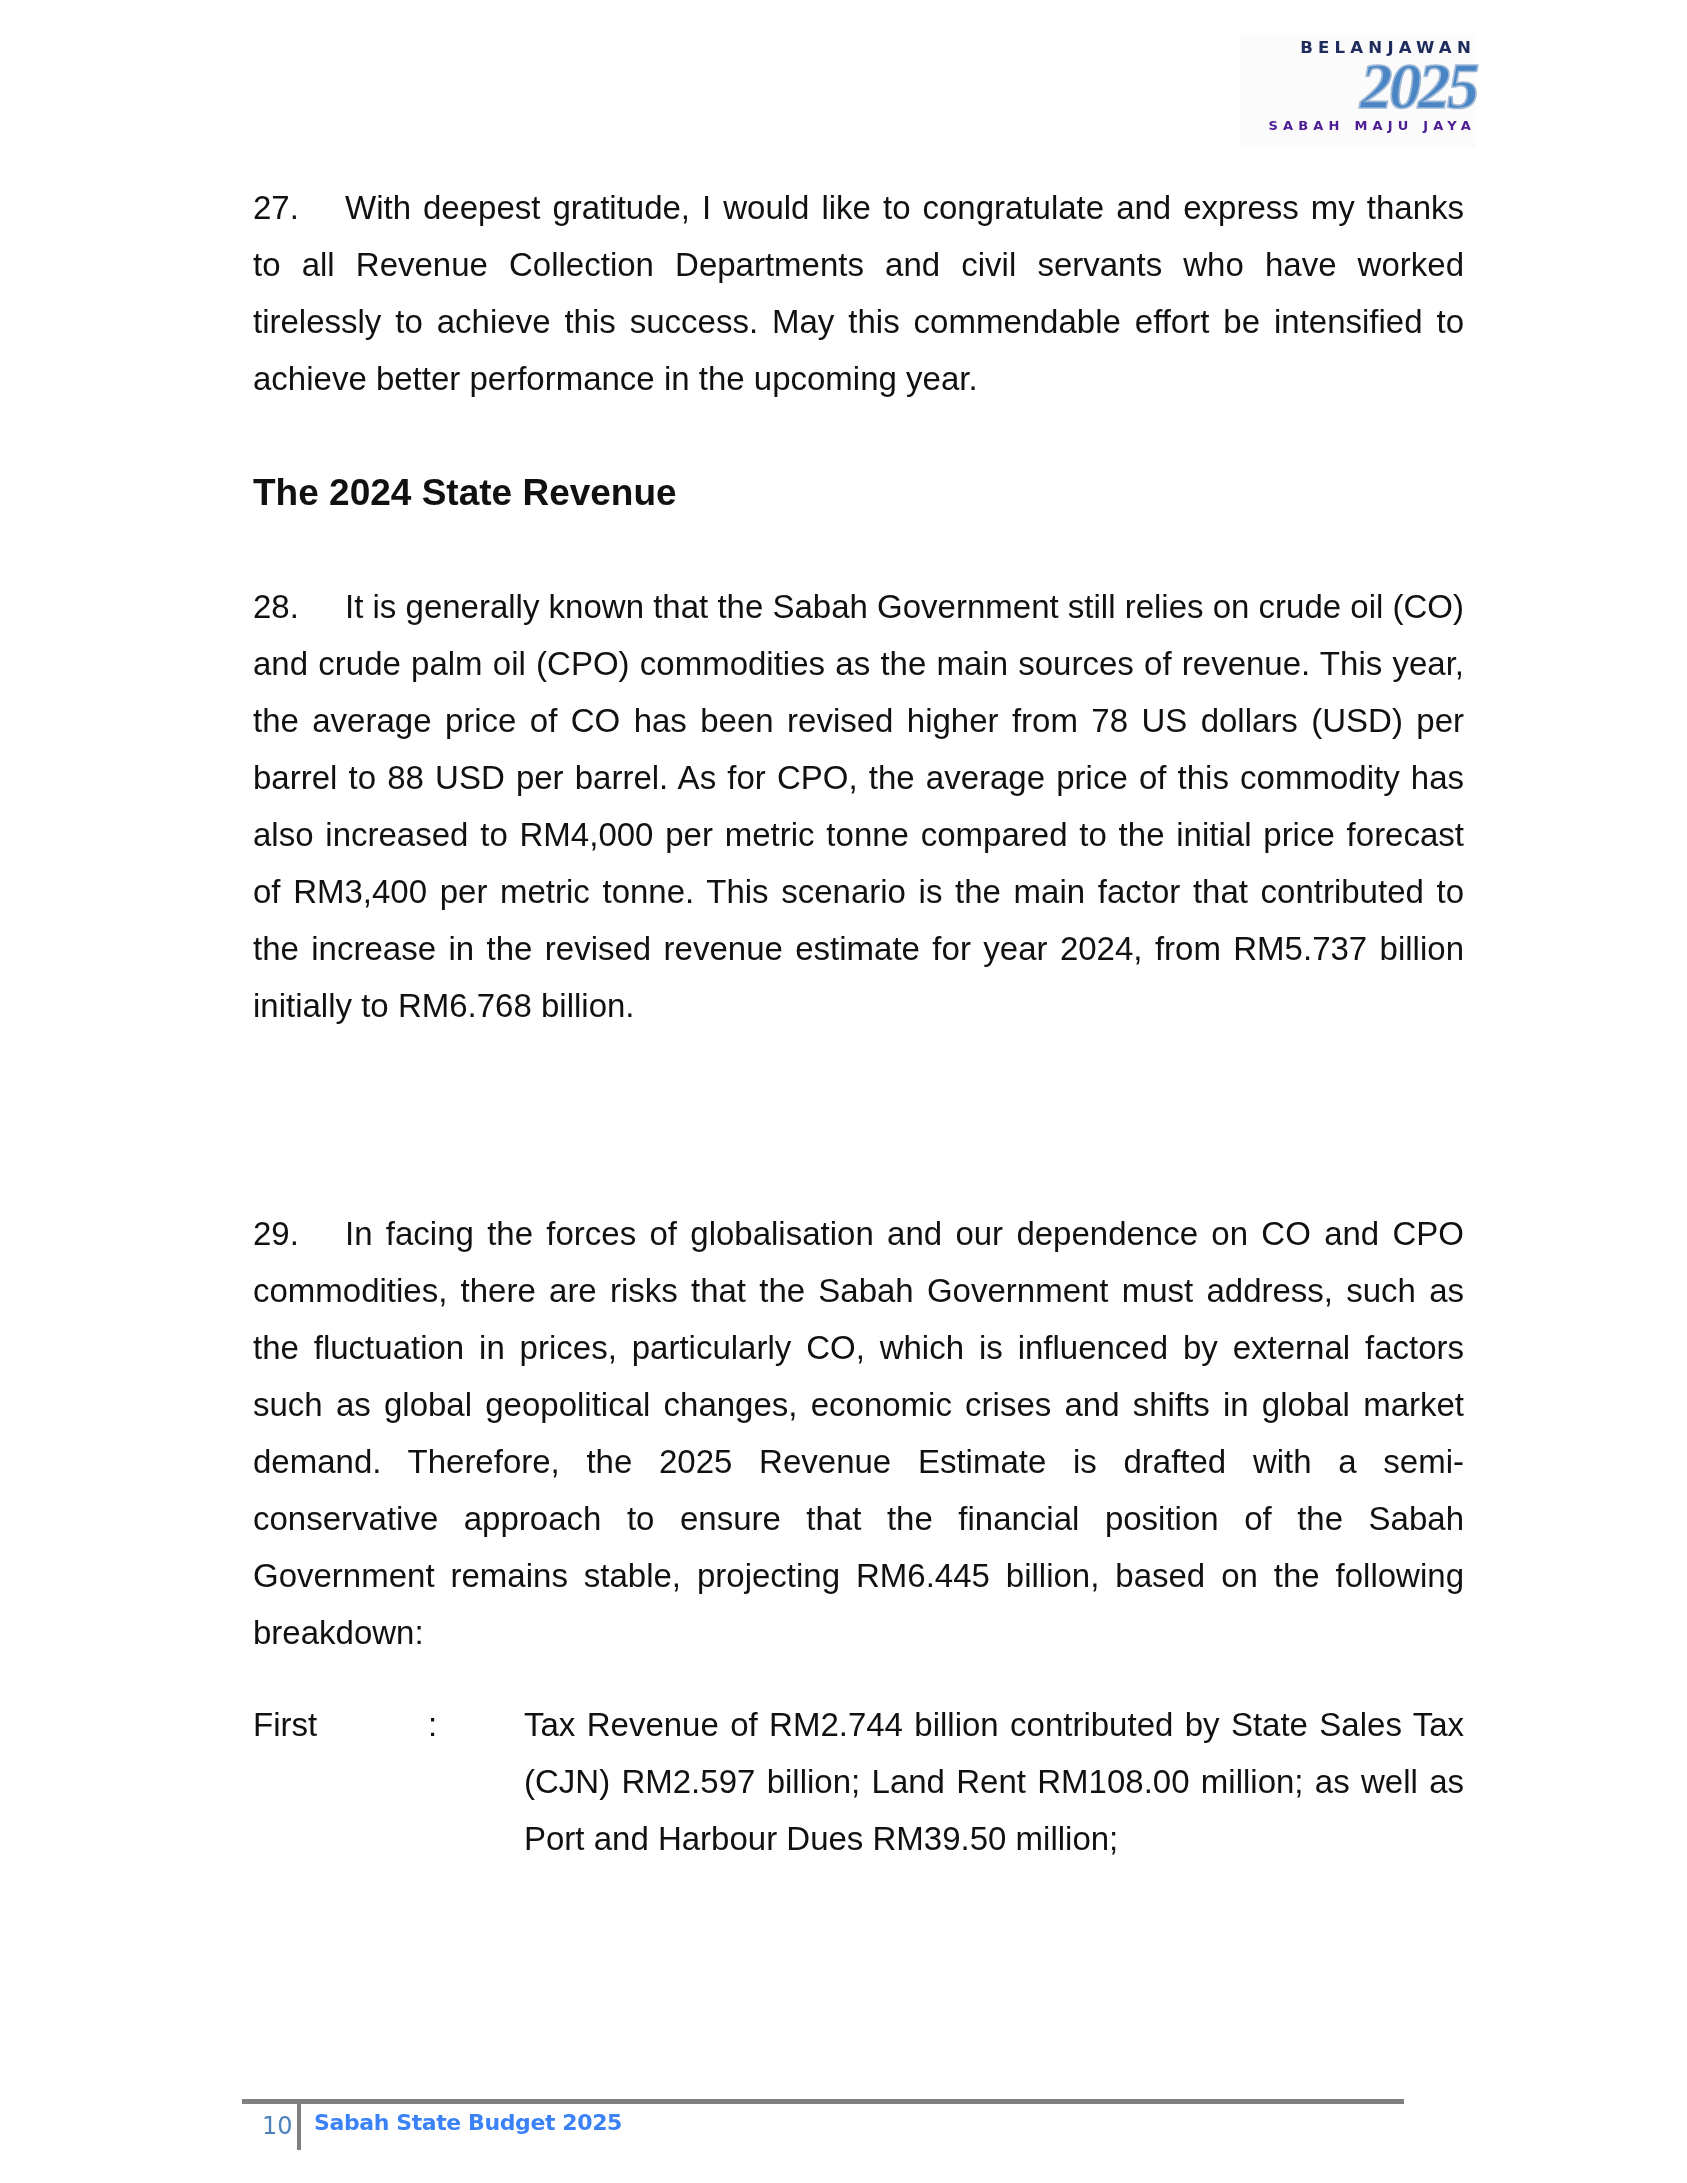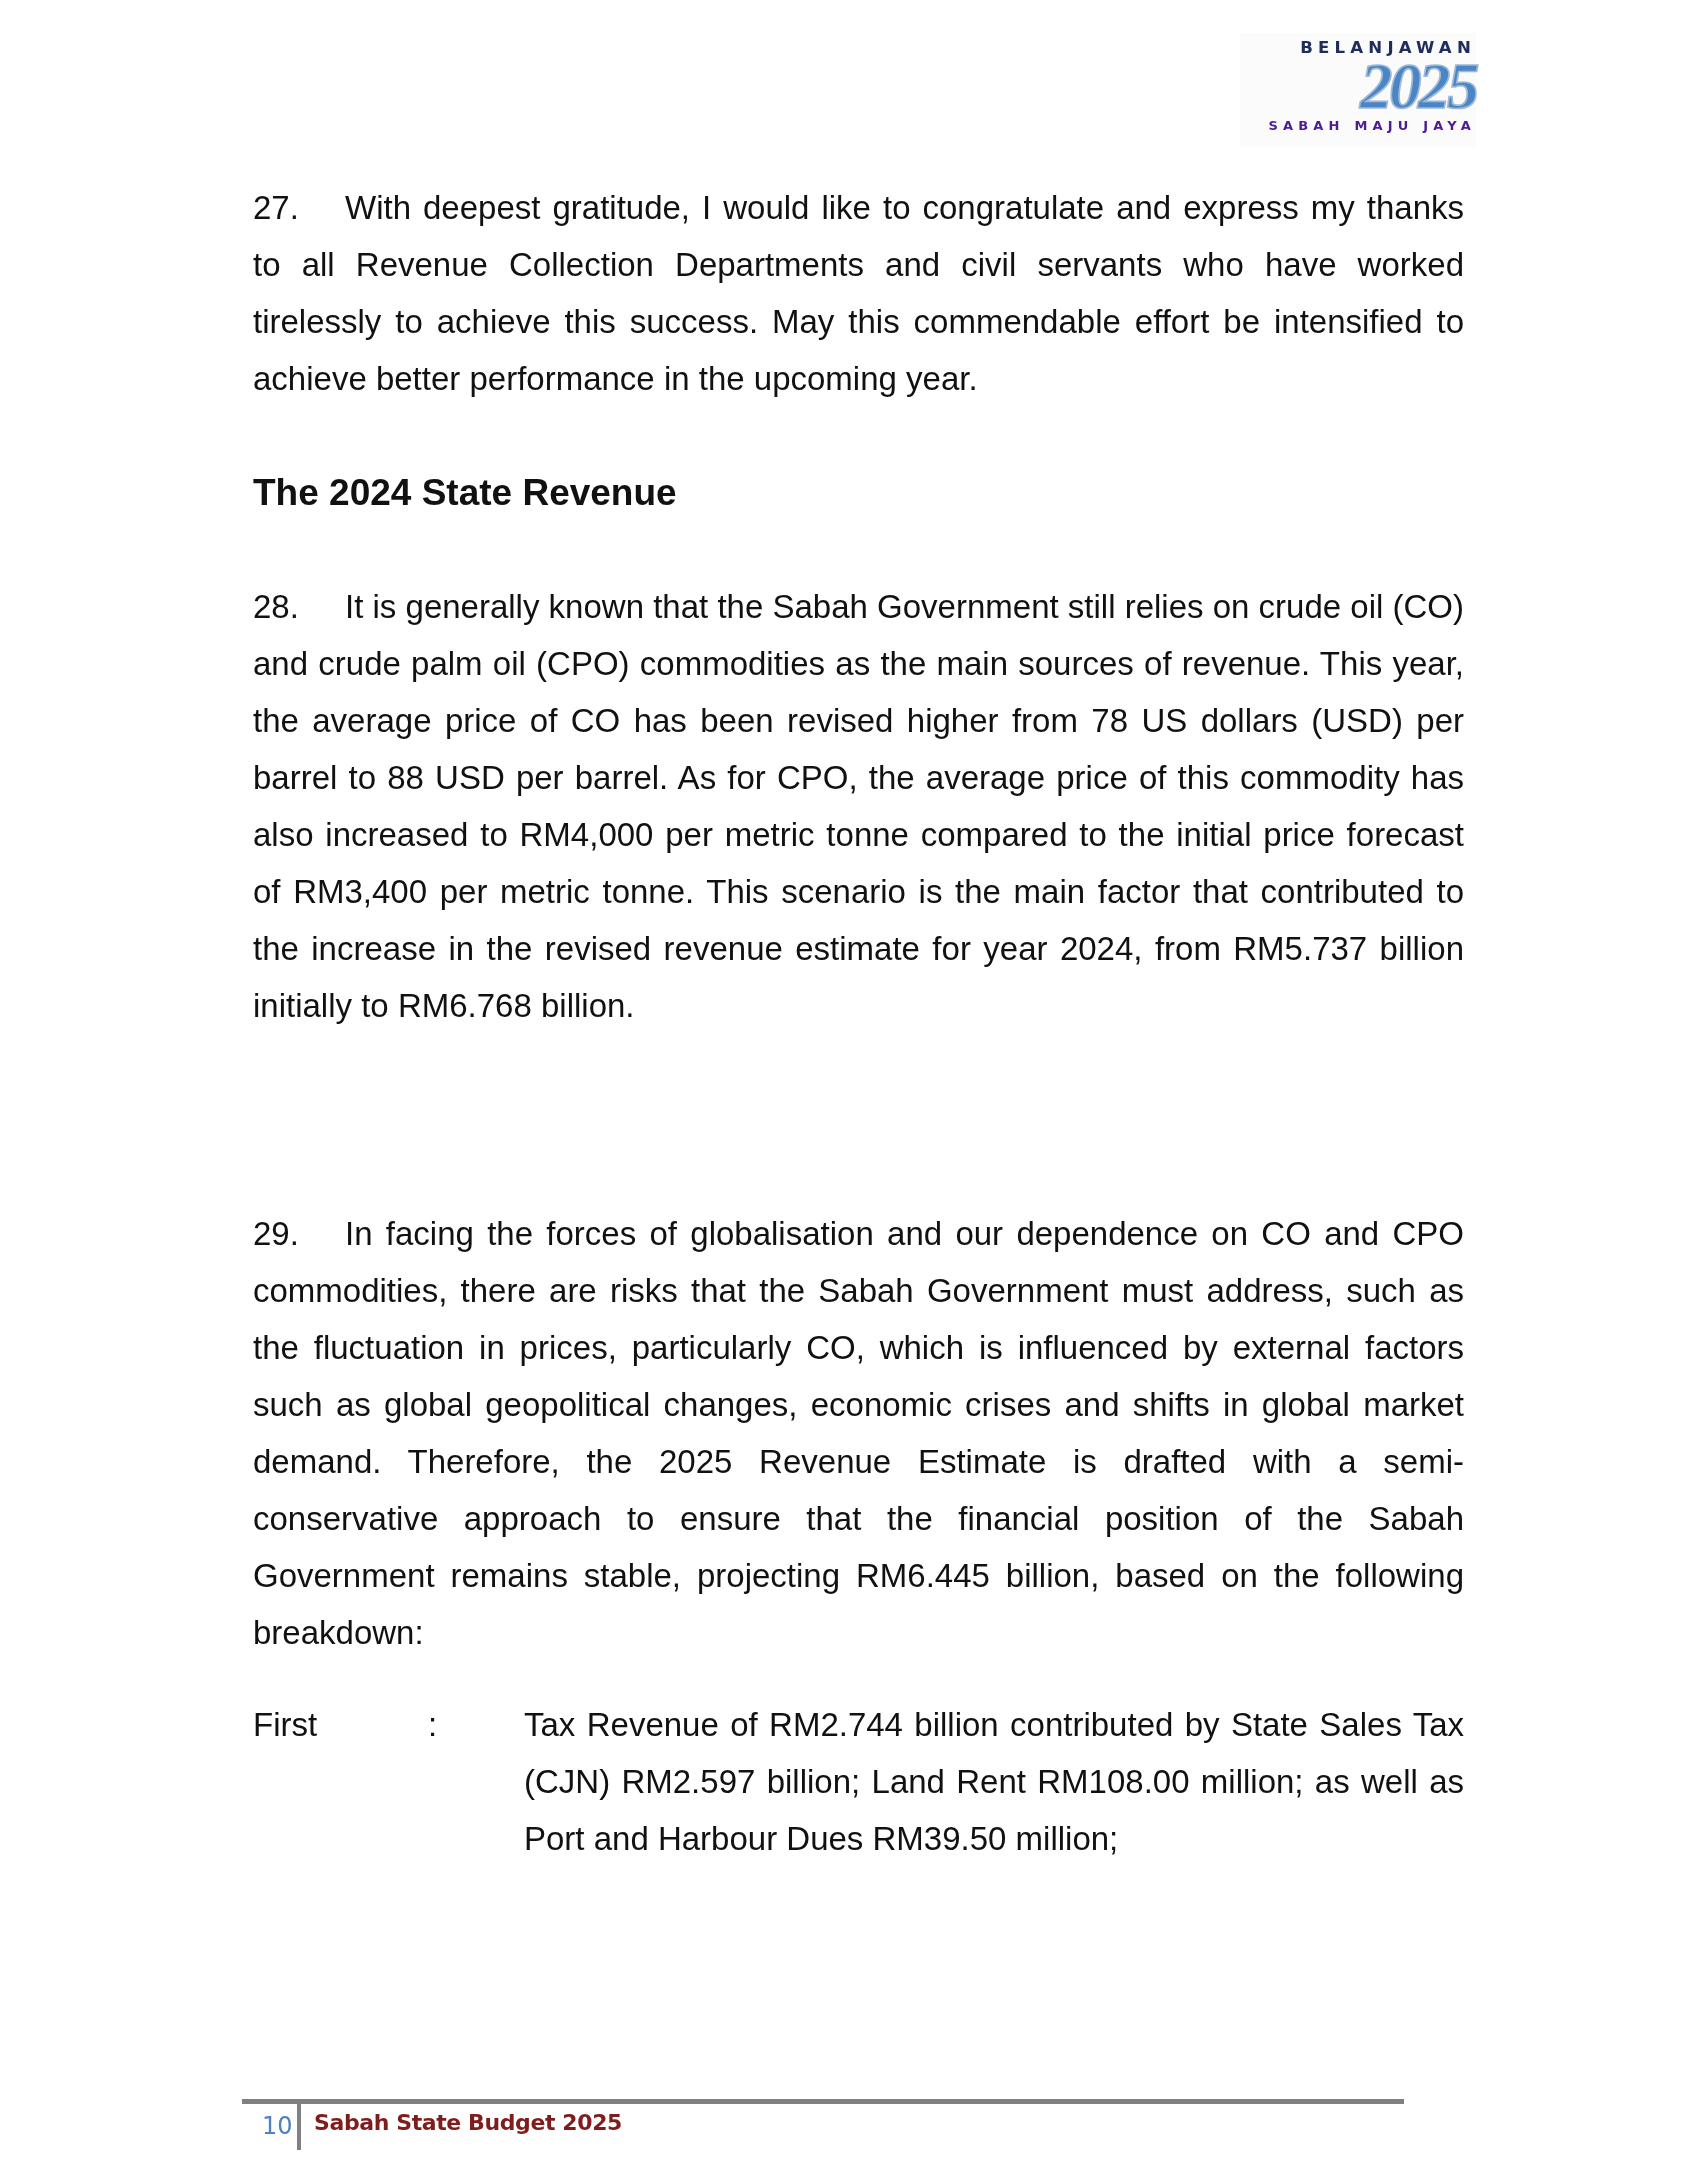--- a/index.html
+++ b/index.html
@@ -27,21 +27,21 @@
   .list-colon { width: 96px; flex: none; }
   .list-body { flex: 1; text-align: justify; }
   b { font-weight: normal; }
   .footer-rule { position: absolute; left: 242px; top: 2099px; width: 1162px; height: 5.2px;
                  background: #808080; }
   .footer-vbar { position: absolute; left: 297px; top: 2099px; width: 4.4px; height: 51px;
                  background: #808080; }
   .footer-page { position: absolute; left: 262px; top: 2112px; font-size: 24px;
                  color: #4f81bd; font-family: "DejaVu Sans", sans-serif; }
   .footer-title { position: absolute; left: 314px; top: 2110px; font-size: 22px;
-                  font-weight: bold; color: #7f1d1d; font-family: "DejaVu Sans", sans-serif;
+                  font-weight: bold; color: #3b82f6; font-family: "DejaVu Sans", sans-serif;
                   letter-spacing: -0.4px; }
 </style>
 </head>
 <body>
 
 <div class="logo">
   <div class="logo-top">BELANJAWAN</div>
   <div class="logo-year">2025</div>
   <div class="logo-bottom">SABAH MAJU JAYA</div>
 </div>

